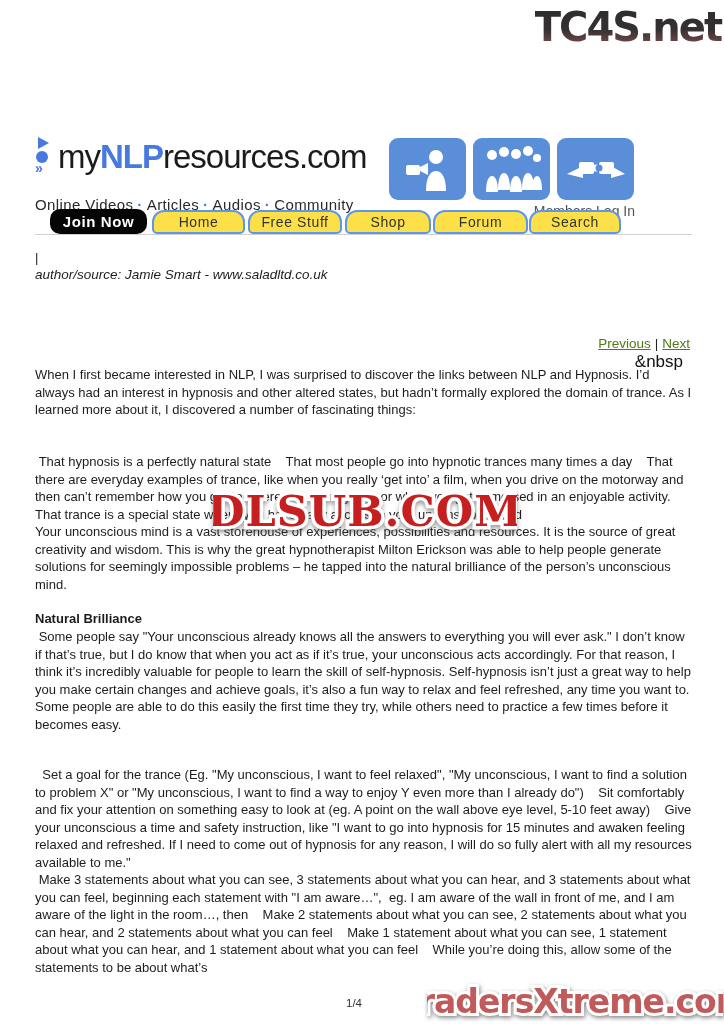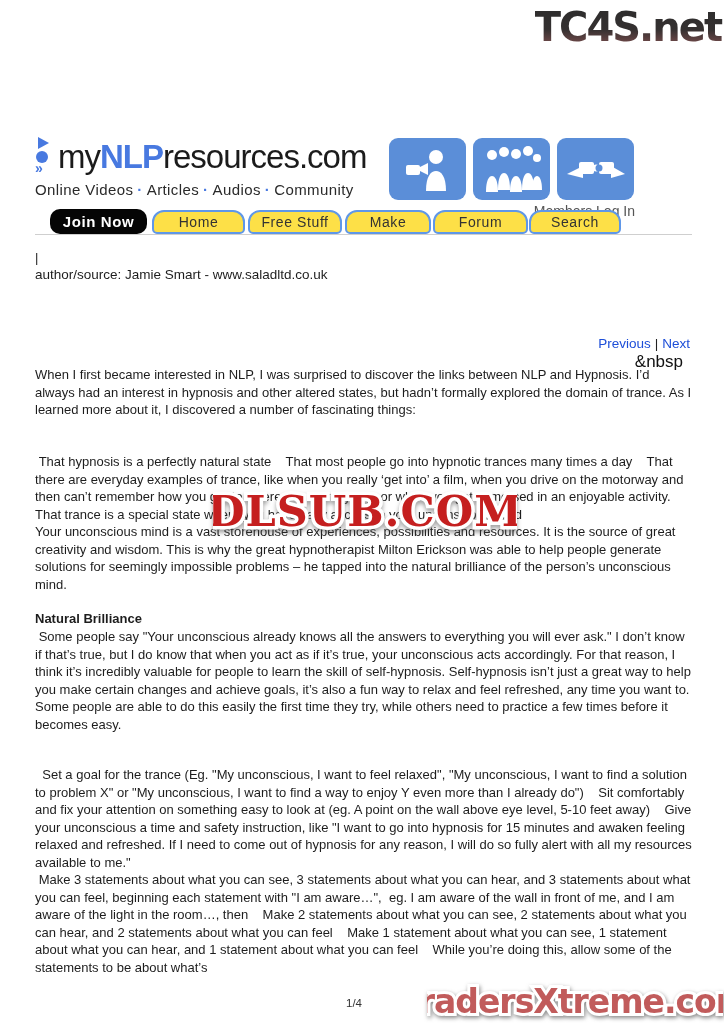--- a/index.html
+++ b/index.html
@@ -11,45 +11,45 @@
 
   
   .logo{position:absolute;left:35px;top:137px;width:350px;cursor:pointer;}
   .logo-row{display:flex;align-items:flex-end;}
   .logo-icon{width:18px;margin-right:5px;display:flex;flex-direction:column;align-items:flex-start;padding-bottom:3px;}
   .tri{width:0;height:0;border-left:11px solid #4879e0;border-top:6px solid transparent;border-bottom:6px solid transparent;margin-left:3px;}
   .dotc{width:12px;height:12px;border-radius:50%;background:#4879e0;margin:2px 0 0 1px;}
   .chev{color:#4879e0;font-weight:bold;font-size:14px;line-height:10px;letter-spacing:-2px;}
   .logo-text{font-size:33px;letter-spacing:-1px;color:#1b1b1b;white-space:nowrap;}
   .logo-text .accent{color:#4879e0;font-weight:bold;}
-  .tagline{margin-top:5px;font-size:15px;letter-spacing:.4px;color:#2a2a2a;white-space:nowrap;}
+  .tagline{margin-top:20px;font-size:15px;letter-spacing:.4px;color:#2a2a2a;white-space:nowrap;}
   .tagline .sep{color:#4879e0;font-weight:bold;padding:0 4px;}
 
   
   .thumbs{position:absolute;left:389px;top:138px;display:flex;gap:7px;}
   .thumb{width:77px;height:62px;background:#5b8ed8;border-radius:9px;display:flex;align-items:center;justify-content:center;}
   .thumb svg{display:block;}
   .members{position:absolute;left:520px;top:203px;width:115px;text-align:right;font-size:14px;color:#555;cursor:pointer;}
 
   
   .navline{position:absolute;left:35px;top:234px;width:657px;height:1px;background:#cfcfcf;}
   .tab{position:absolute;top:210px;height:24px;box-sizing:border-box;text-align:center;
        font-size:14px;letter-spacing:.6px;color:#333;background:#fde047;
        border:2px solid #5f97e8;border-radius:12px 12px 5px 5px;line-height:20px;cursor:pointer;}
   .tab-join{position:absolute;top:209px;left:50px;width:97px;height:25px;background:#050505;color:#fff;
        border-radius:10px;text-align:center;line-height:25px;font-weight:bold;font-size:15px;letter-spacing:.6px;cursor:pointer;}
 
   
   .title-row{position:absolute;left:200px;top:233px;font-size:13.5px;white-space:nowrap;color:#111;}
   .title-row b{margin-right:14px;}
   .pipe{position:absolute;left:35px;top:250px;font-size:13px;}
-  .author{position:absolute;left:35px;top:267px;font-size:13.5px;}
+  .author{position:absolute;left:35px;top:267px;font-size:13.5px;font-style:italic;}
 
   .pn-row{position:absolute;left:35px;top:336px;width:655px;text-align:right;font-size:13.5px;}
-  .pn-row a{color:#1d4ed8;cursor:pointer;}
+  .pn-row a{color:#4d7c0f;text-decoration:underline;cursor:pointer;}
   .pn-sep{color:#222;padding:0 4px;}
   .nbsp-row{position:absolute;left:35px;top:352px;width:648px;text-align:right;font-size:17px;color:#111;}
 
   
   .para{position:absolute;left:35px;width:657px;font-size:13px;line-height:17.5px;color:#1d1d1d;white-space:pre-wrap;}
   .p1{top:366px;}
   .p2{top:453px;}
   .h-nb{top:610px;font-weight:bold;}
   .p4{top:628px;}
   .p5{top:766px;}
@@ -128,21 +128,21 @@
         </g>
       </svg>
     </div>
   </div>
   <div class="members">Members Log In</div>
 
   <div class="navline"></div>
   <div class="tab-join">Join Now</div>
   <div class="tab" style="left:152px;width:93px;">Home</div>
   <div class="tab" style="left:248px;width:94px;">Free Stuff</div>
-  <div class="tab" style="left:345px;width:86px;">Make</div>
+  <div class="tab" style="left:345px;width:86px;">Shop</div>
   <div class="tab" style="left:433px;width:95px;">Forum</div>
   <div class="tab" style="left:529px;width:92px;">Search</div>
 
   <div class="pipe">|</div>
   <div class="author">author/source: Jamie Smart - www.saladltd.co.uk</div>
 
   <div class="pn-row"><a>Previous</a><span class="pn-sep">|</span><a>Next</a></div>
   <div class="nbsp-row">&amp;nbsp</div>
 
   <div class="para p1">When I first became interested in NLP, I was surprised to discover the links between NLP and Hypnosis. I’d always had an interest in hypnosis and other altered states, but hadn’t formally explored the domain of trance. As I learned more about it, I discovered a number of fascinating things:</div>

